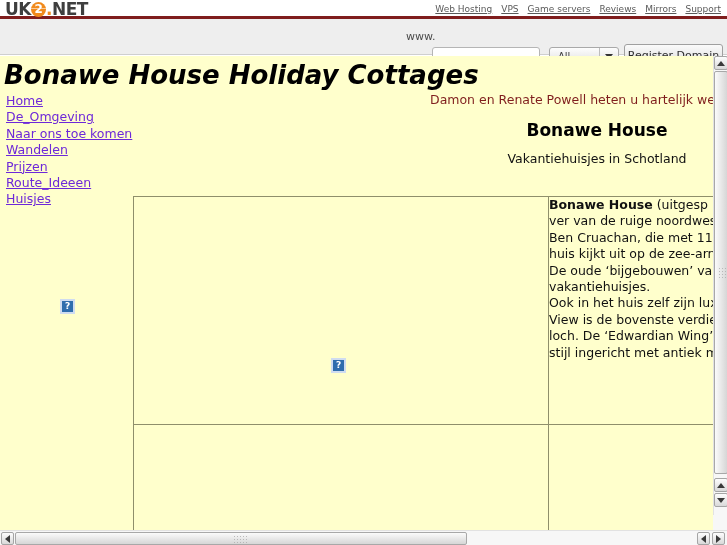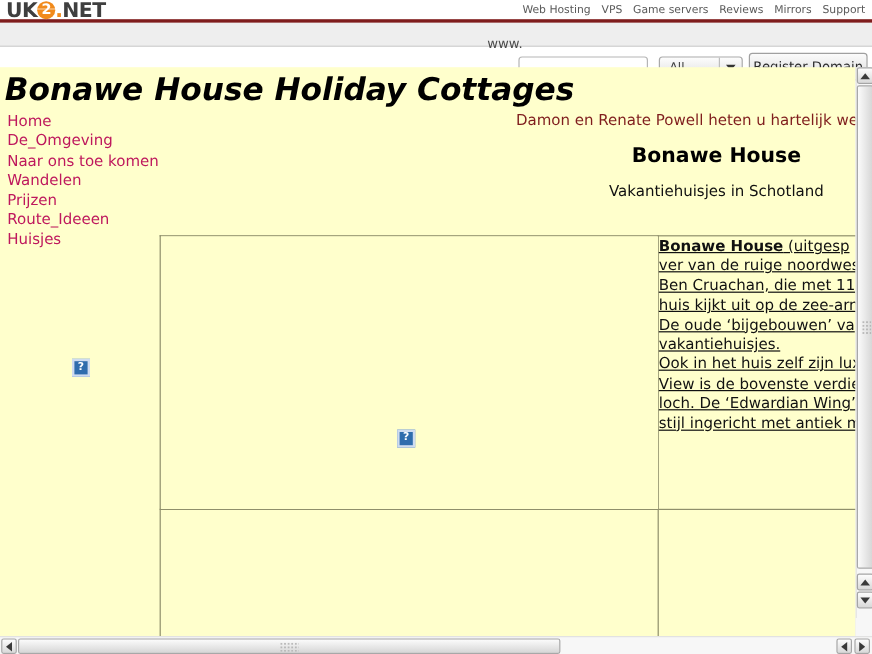--- a/index.html
+++ b/index.html
@@ -70,32 +70,33 @@
   #uk2-nav {
     position: absolute;
     right: 6px;
     top: 4px;
     font-size: 9px;
     color: #5a5a5a;
     white-space: nowrap;
   }
   #uk2-nav a {
     color: #5a5a5a;
+    text-decoration: underline;
     margin-left: 9px;
     font-size: 9px;
     cursor: pointer;
   }
   #uk2-nav a:first-child { margin-left: 0; }
 
   
   #search-strip {
     position: absolute;
     left: 0; top: 19px;
     width: 727px;
-    height: 20px;
+    height: 36px;
     background: #eeeeee;
     border-bottom: 1px solid #cfcfcf;
     box-sizing: border-box;
   }
   #www-label {
     position: absolute;
     left: 406px; top: 11px;
     font-size: 11px;
     color: #4a4a4a;
   }
@@ -184,21 +185,22 @@
     letter-spacing: 0px;
   }
 
   #sidebar {
     position: absolute;
     left: 6px; top: 37px;
     width: 130px;
   }
   #sidebar a {
     display: block;
-    color: #be185d;
+    color: #6d28d9;
+    text-decoration: underline;
     font-size: 12.5px;
     line-height: 16.4px;
     white-space: nowrap;
     cursor: pointer;
   }
 
   .broken-img {
     display: inline-block;
     width: 15px;
     height: 15px;
@@ -273,21 +275,20 @@
   #photo-broken {
     position: absolute;
     left: 197px; top: 161px;
   }
 
   #cottage-text {
     font-size: 12.5px;
     line-height: 16.4px;
     color: #111111;
     white-space: nowrap;
-    text-decoration: underline;
   }
 
   
   .sb-btn {
     box-sizing: border-box;
     border: 1px solid #a5a5a5;
     border-radius: 2px;
     background: linear-gradient(#fdfdfd, #d9d9d9);
     display: flex;
     align-items: center;

